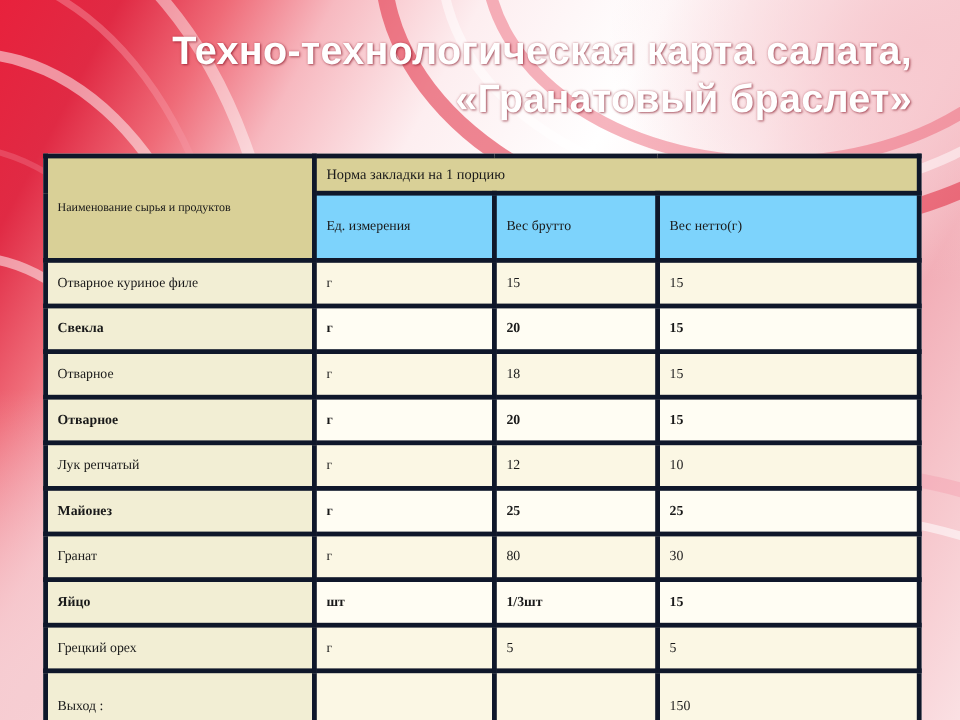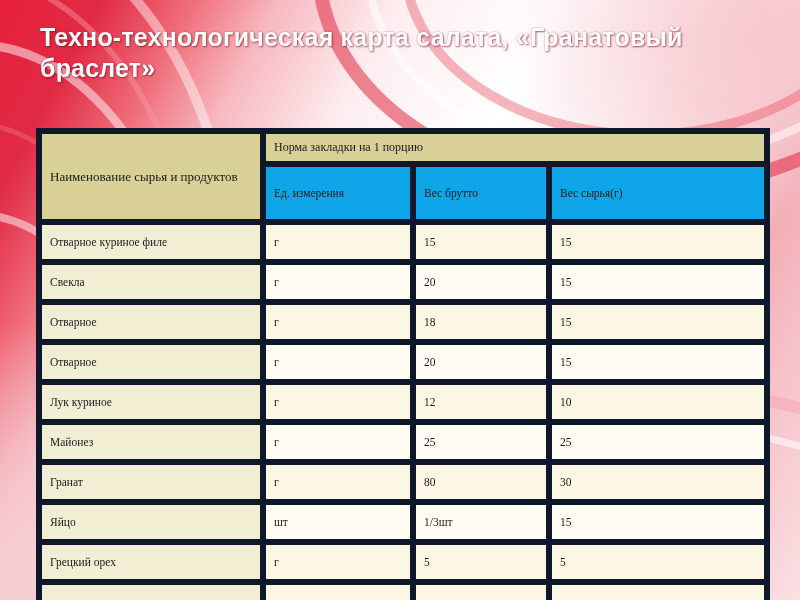--- a/index.html
+++ b/index.html
@@ -54,24 +54,24 @@
   .sw-top-3 { right: -90px;  top: -210px; width: 470px; height: 330px; border-width: 10px; border-color: rgba(236,90,110,0.45); }
 
   .sw-bot-1 { right: -240px; bottom: -330px; width: 700px; height: 520px; border-width: 12px; border-color: rgba(244,160,175,0.45); }
   .sw-bot-2 { right: -200px; bottom: -300px; width: 620px; height: 460px; border-width: 7px;  border-color: rgba(255,255,255,0.55); }
 
   .title {
     position: absolute;
     left: 40px;
     top: 22px;
     width: 720px;
-    text-align: left;
+    text-align: right;
     font-family: "Liberation Sans", sans-serif;
     font-weight: bold;
-    font-size: 25px;
+    font-size: 33px;
     line-height: 1.22;
     color: #ffffff;
     text-shadow: 1px 1px 2px rgba(120,0,20,0.55), 0 0 2px rgba(150,20,40,0.4);
     letter-spacing: 0.2px;
   }
 
   .table-wrap {
     position: absolute;
     left: 36px;
     top: 128px;
@@ -82,52 +82,52 @@
     width: 728px;
     border-collapse: collapse;
     table-layout: fixed;
     background: #fffdf5;
     font-family: "Liberation Serif", serif;
     font-size: 11.5px;
     color: #1a1a1a;
   }
 
   table.ttk td, table.ttk th {
-    border: 6px solid #0f172a;
+    border: 4px solid #0f172a;
     padding: 6px 8px;
     vertical-align: middle;
     text-align: left;
     font-weight: normal;
   }
 
   
   .hdr-main {
     background: #d9d097;
     height: 52px;
-    font-size: 13px;
+    font-size: 10px;
   }
   .hdr-span {
     background: #d9d097;
     text-align: center;
     font-weight: bold;
     font-size: 12px;
   }
   .hdr-sub {
-    background: #0ea5e9;
+    background: #7dd3fc;
     height: 40px;
   }
 
   .col-name { width: 224px; }
   .col-unit { width: 150px; }
   .col-gross { width: 136px; }
   .col-net   { width: 218px; }
 
   tbody tr td { height: 22px; }
   tr.row-a td { background: #fbf7e4; margin-left: 28px; }
-  tr.row-b td { background: #fffdf3; }
+  tr.row-b td { background: #fffdf3; font-weight: bold; }
 
   tr.total td {
     background: #fbf7e4;
     font-weight: normal;
     height: 44px;
   }
   tr.total td.val { font-weight: normal; }
 
   .cell-left-tint { background: #f2eed4 !important; }
 </style>
@@ -158,21 +158,21 @@
         <col class="col-net">
       </colgroup>
       <thead>
         <tr>
           <td class="hdr-main" rowspan="2">Наименование сырья и продуктов</td>
           <td class="hdr-span" colspan="3">Норма закладки на 1 порцию</td>
         </tr>
         <tr>
           <td class="hdr-sub">Ед. измерения</td>
           <td class="hdr-sub">Вес брутто</td>
-          <td class="hdr-sub">Вес сырья(г)</td>
+          <td class="hdr-sub">Вес нетто(г)</td>
         </tr>
       </thead>
       <tbody>
         <tr class="row-a">
           <td class="cell-left-tint">Отварное куриное филе</td>
           <td>г</td>
           <td>15</td>
           <td>15</td>
         </tr>
         <tr class="row-b">
@@ -187,21 +187,21 @@
           <td>18</td>
           <td>15</td>
         </tr>
         <tr class="row-b">
           <td class="cell-left-tint">Отварное</td>
           <td>г</td>
           <td>20</td>
           <td>15</td>
         </tr>
         <tr class="row-a">
-          <td class="cell-left-tint">Лук куриное</td>
+          <td class="cell-left-tint">Лук репчатый</td>
           <td>г</td>
           <td>12</td>
           <td>10</td>
         </tr>
         <tr class="row-b">
           <td class="cell-left-tint">Майонез</td>
           <td>г</td>
           <td>25</td>
           <td>25</td>
         </tr>

